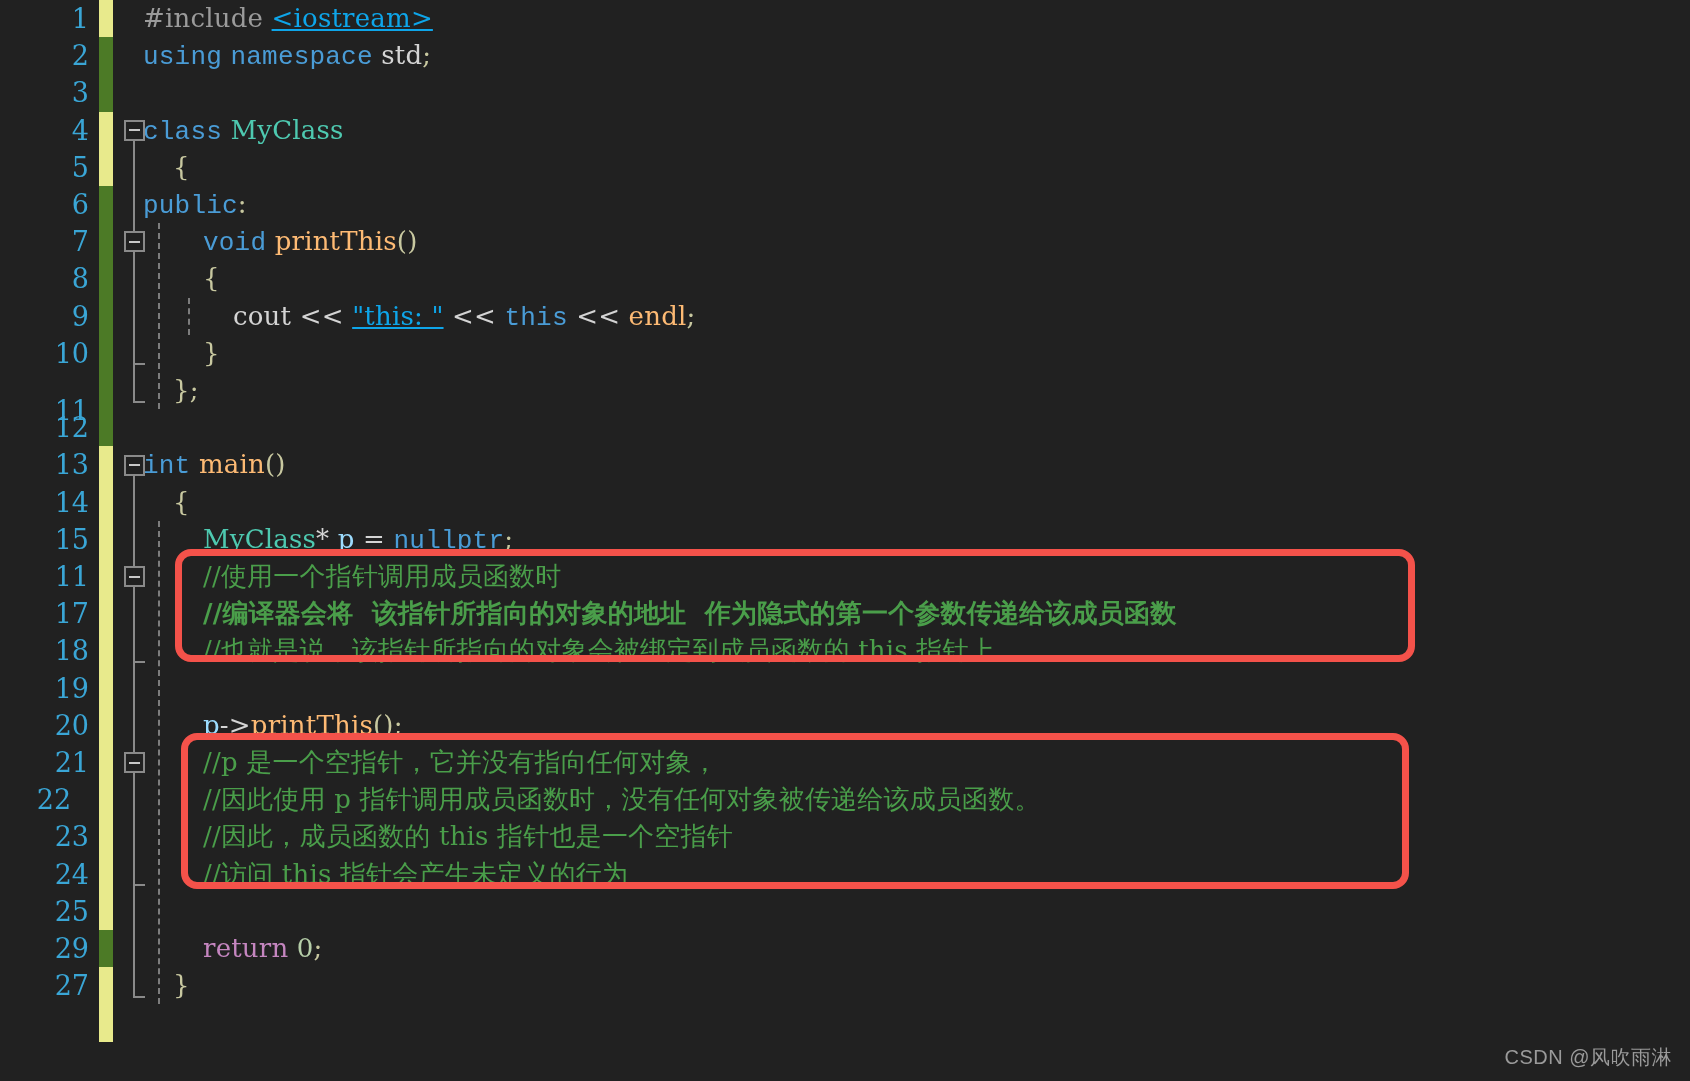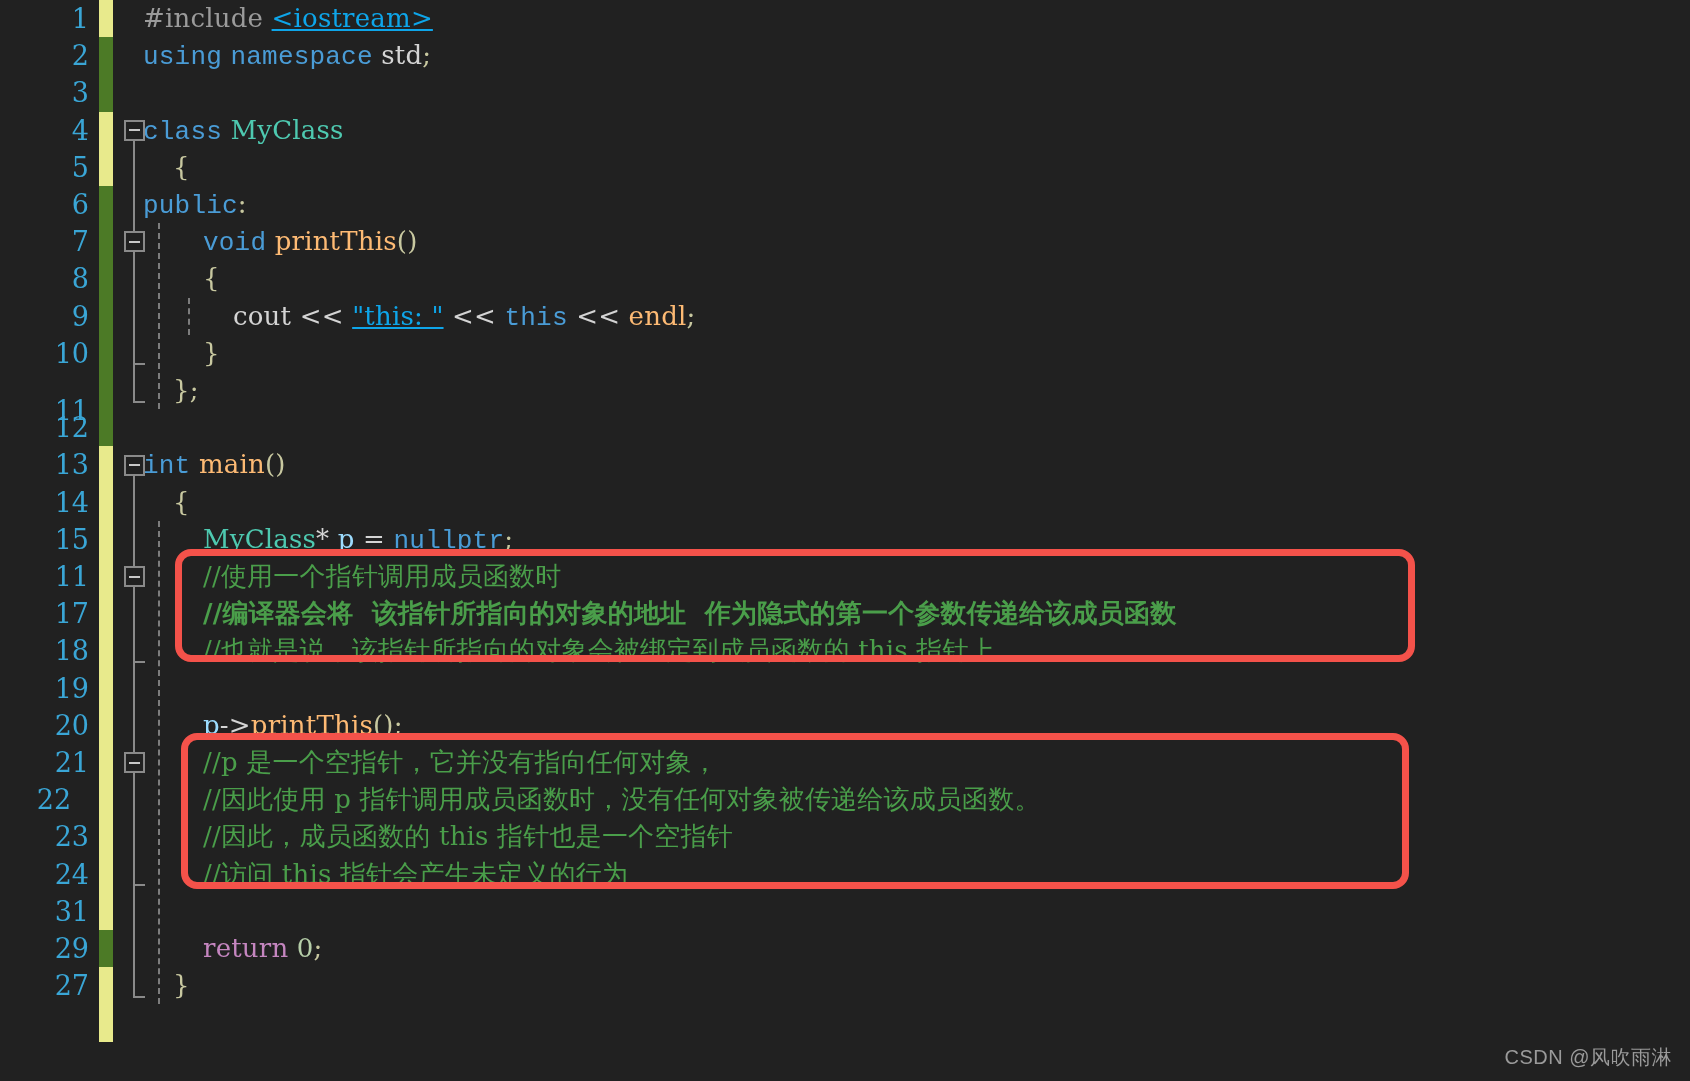--- a/index.html
+++ b/index.html
@@ -168,21 +168,21 @@
         <div class="ln" style="top: 520.8px;">15</div>
         <div class="ln" style="top: 558px;">11</div>
         <div class="ln" style="top: 595.2px;">17</div>
         <div class="ln" style="top: 632.4px;">18</div>
         <div class="ln" style="top: 669.6px;">19</div>
         <div class="ln" style="top: 706.8px;">20</div>
         <div class="ln" style="top: 744px;">21</div>
         <div class="ln" style="top: 781.2px; text-align: center;">22</div>
         <div class="ln" style="top: 818.4px;">23</div>
         <div class="ln" style="top: 855.6px;">24</div>
-        <div class="ln" style="top: 892.8px;">31</div>
+        <div class="ln" style="top: 892.8px;">25</div>
         <div class="ln" style="top: 930px;">29</div>
         <div class="ln" style="top: 967.2px;">27</div>
       </div>
   </div>
 
   <div class="code">
     <div id="codelines">
         <div class="line" style="top: 0px; left: 30px;"><span class="pre">#include </span><span class="str">&lt;iostream&gt;</span></div>
         <div class="line" style="top: 37.2px; left: 30px;"><span class="kw">using</span><span class="plain"> </span><span class="kw">namespace</span><span class="plain"> </span><span class="plain">std</span><span class="punc">;</span></div>
         <div class="line" style="top: 74.4px; left: 30px;"></div>

